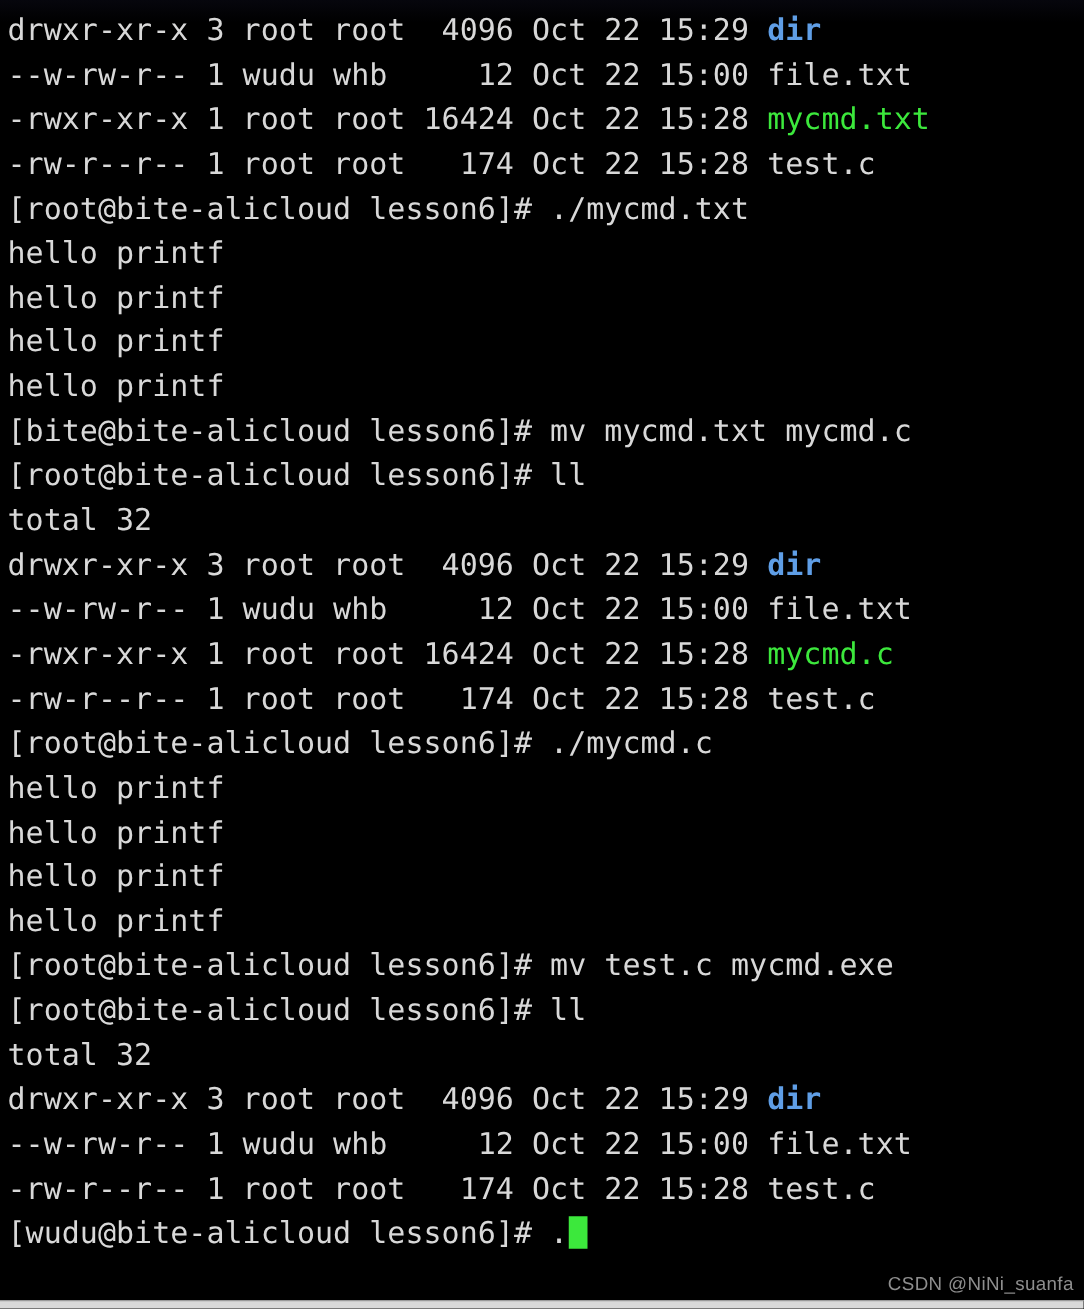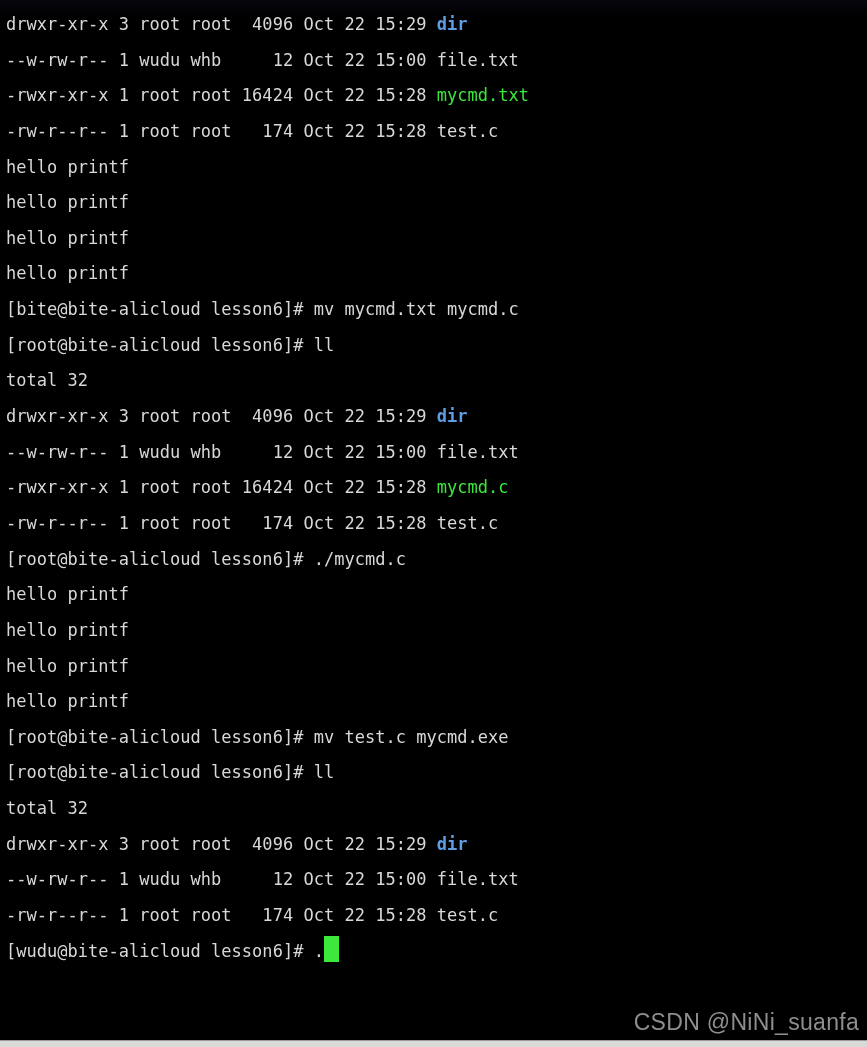--- a/index.html
+++ b/index.html
@@ -21,21 +21,21 @@
     background: #040406;
     background-image: linear-gradient(to bottom, #06060d 0px, #000000 18px, #000000 100%);
     box-sizing: border-box;
     padding: 7px 0 0 2px;
     overflow: hidden;
   }
 
   .line {
     height: 35.65px;
     line-height: 35.65px;
-    font-size: 17px;
+    font-size: 24px;
     letter-spacing: 0.02px;
     color: #d6d6d6;
     white-space: pre;
     padding-left: 4px;
   }
 
   .seg { white-space: pre; }
 
   .c-default { color: #d8d8d8; }
   .c-dir     { color: #5f9ee6; font-weight: bold; }
@@ -47,21 +47,21 @@
     height: 26px;
     background: #3ce83c;
     vertical-align: -5px;
   }
 
   #watermark {
     position: absolute;
     right: 8px;
     bottom: 4px;
     font-family: "Liberation Sans", sans-serif;
-    font-size: 23px;
+    font-size: 15px;
     color: #8e8e8e;
     letter-spacing: 0.3px;
     white-space: pre;
   }
 
   #bottom-strip {
     width: 867px;
     height: 7px;
     background: #d9d9d9;
     border-top: 1px solid #9a9a9a;
@@ -70,20 +70,21 @@
 </style>
 </head>
 <body>
 
 <div id="terminal">
   <div id="terminal-output">
       <div class="line"><span class="seg c-default">drwxr-xr-x 3 root root  4096 Oct 22 15:29 </span><span class="seg c-dir">dir</span></div>
       <div class="line"><span class="seg c-default">--w-rw-r-- 1 wudu whb     12 Oct 22 15:00 file.txt</span></div>
       <div class="line"><span class="seg c-default">-rwxr-xr-x 1 root root 16424 Oct 22 15:28 </span><span class="seg c-exec">mycmd.txt</span></div>
       <div class="line"><span class="seg c-default">-rw-r--r-- 1 root root   174 Oct 22 15:28 test.c</span></div>
+      <div class="line"><span class="seg c-default">[root@bite-alicloud lesson6]# ./mycmd.txt</span></div>
       <div class="line"><span class="seg c-default">hello printf</span></div>
       <div class="line"><span class="seg c-default">hello printf</span></div>
       <div class="line"><span class="seg c-default">hello printf</span></div>
       <div class="line"><span class="seg c-default">hello printf</span></div>
       <div class="line"><span class="seg c-default">[bite@bite-alicloud lesson6]# mv mycmd.txt mycmd.c</span></div>
       <div class="line"><span class="seg c-default">[root@bite-alicloud lesson6]# ll</span></div>
       <div class="line"><span class="seg c-default">total 32</span></div>
       <div class="line"><span class="seg c-default">drwxr-xr-x 3 root root  4096 Oct 22 15:29 </span><span class="seg c-dir">dir</span></div>
       <div class="line"><span class="seg c-default">--w-rw-r-- 1 wudu whb     12 Oct 22 15:00 file.txt</span></div>
       <div class="line"><span class="seg c-default">-rwxr-xr-x 1 root root 16424 Oct 22 15:28 </span><span class="seg c-exec">mycmd.c</span></div>

